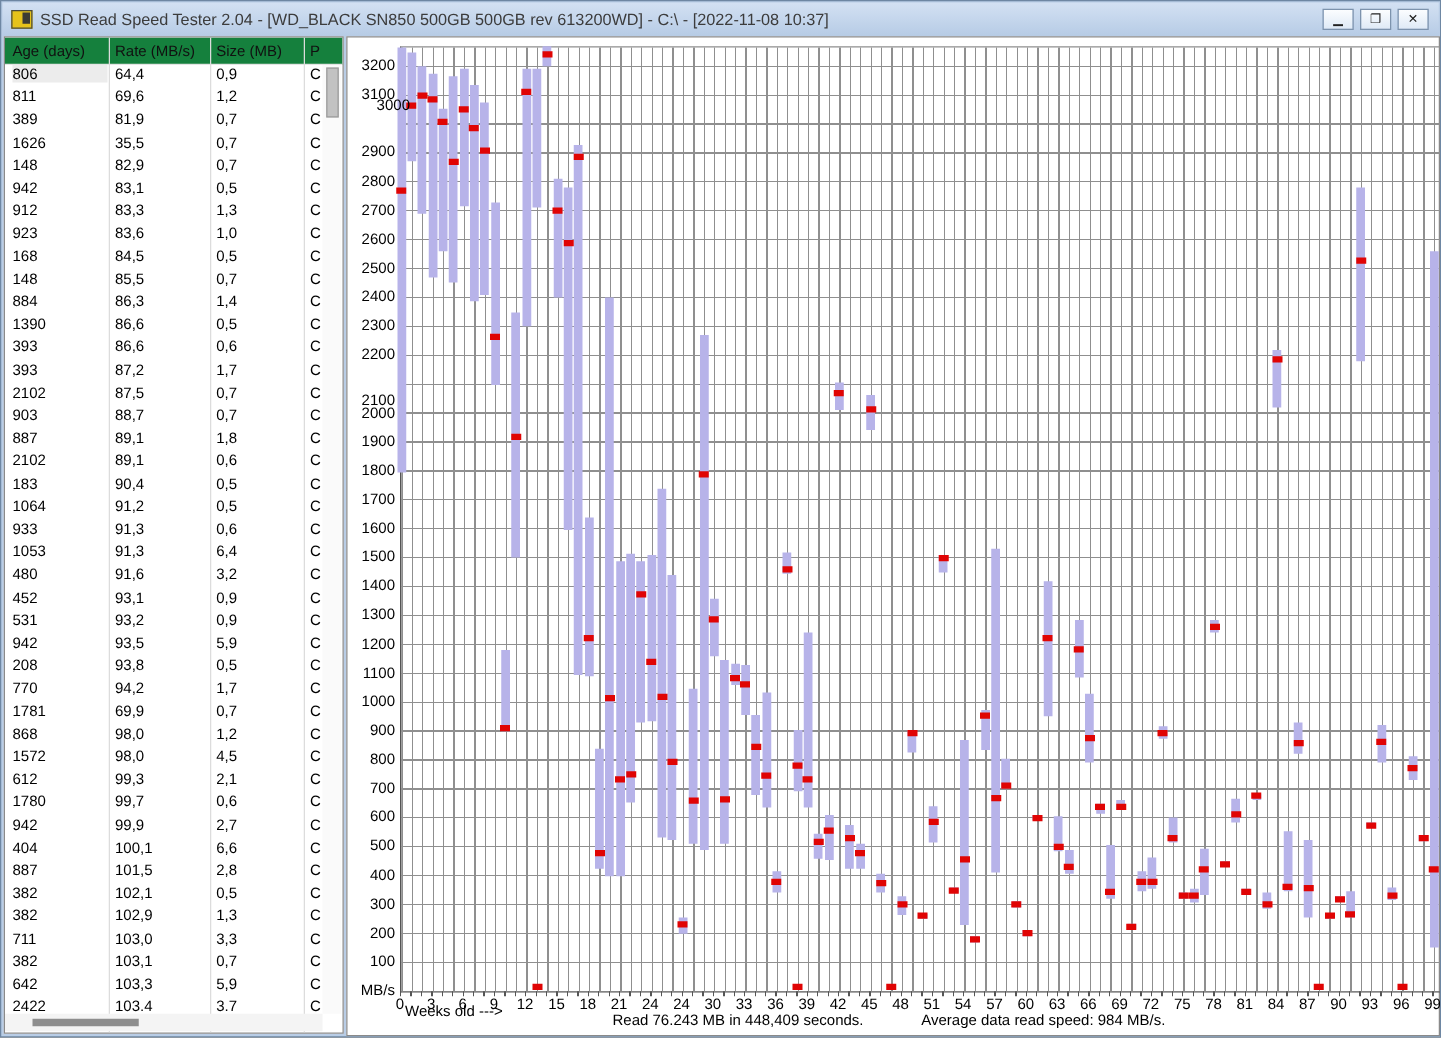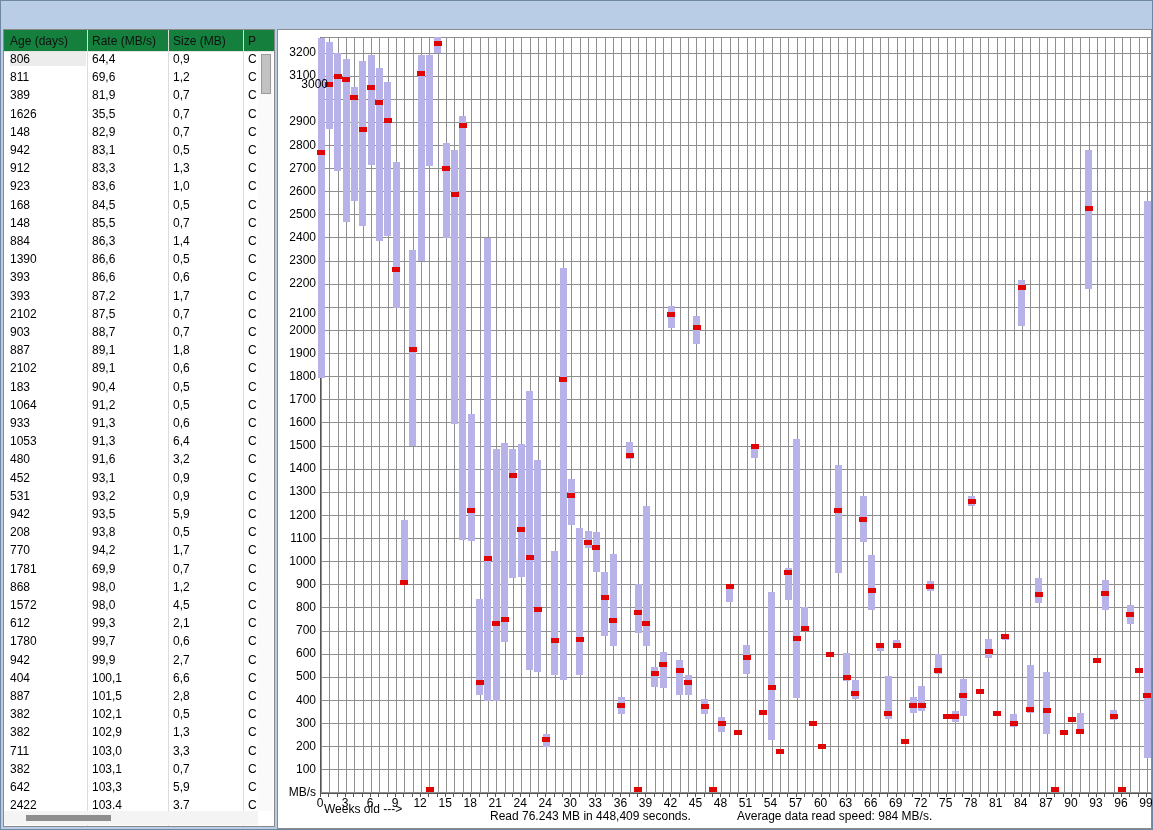--- a/index.html
+++ b/index.html
@@ -55,20 +55,29 @@
   .yunit{position:absolute;left:2px;top:755px;width:36px;text-align:right;font-size:12px;color:#000;}
   .weeks-label{position:absolute;left:46px;top:772px;font-size:12px;color:#000;}
   .status1{position:absolute;left:212px;top:779px;font-size:12px;color:#000;}
   .status2{position:absolute;left:459px;top:779px;font-size:12px;color:#000;}
 </style>
 </head>
 <body>
 
 <div class="window">
 
+  <div class="titlebar">
+    <div class="app-icon"></div>
+    <div class="title-text">SSD Read Speed Tester 2.04 - [WD_BLACK SN850 500GB 500GB rev 613200WD] - C:\ - [2022-11-08 10:37]</div>
+    <div class="win-controls">
+      <div class="win-btn">▁</div>
+      <div class="win-btn">❐</div>
+      <div class="win-btn">✕</div>
+    </div>
+  </div>
 
   <div class="table-panel">
     <div class="tbl-header">
       <span style="left:6px">Age (days)</span>
       <span style="left:88px">Rate (MB/s)</span>
       <span style="left:169px">Size (MB)</span>
       <span style="left:244px">P</span>
     </div>
     <div class="col-line" style="left:83px"></div>
     <div class="col-line" style="left:164px"></div>
@@ -543,21 +552,21 @@
         <div class="ylab" style="top: 38.2px;">3100</div>
         <div class="ylab" style="top: 47px; padding-left: 12px;">3000</div>
         <div class="ylab" style="top: 84.4px;">2900</div>
         <div class="ylab" style="top: 107.5px;">2800</div>
         <div class="ylab" style="top: 130.7px;">2700</div>
         <div class="ylab" style="top: 153.8px;">2600</div>
         <div class="ylab" style="top: 176.9px;">2500</div>
         <div class="ylab" style="top: 200px;">2400</div>
         <div class="ylab" style="top: 223.1px;">2300</div>
         <div class="ylab" style="top: 246.3px;">2200</div>
-        <div class="ylab" style="top: 276px;">2100</div>
+        <div class="ylab" style="top: 283px;">2100</div>
         <div class="ylab" style="top: 292.5px;">2000</div>
         <div class="ylab" style="top: 315.6px;">1900</div>
         <div class="ylab" style="top: 338.8px;">1800</div>
         <div class="ylab" style="top: 361.9px;">1700</div>
         <div class="ylab" style="top: 385px;">1600</div>
         <div class="ylab" style="top: 408.1px;">1500</div>
         <div class="ylab" style="top: 431.3px;">1400</div>
         <div class="ylab" style="top: 454.4px;">1300</div>
         <div class="ylab" style="top: 477.5px;">1200</div>
         <div class="ylab" style="top: 500.6px;">1100</div>

